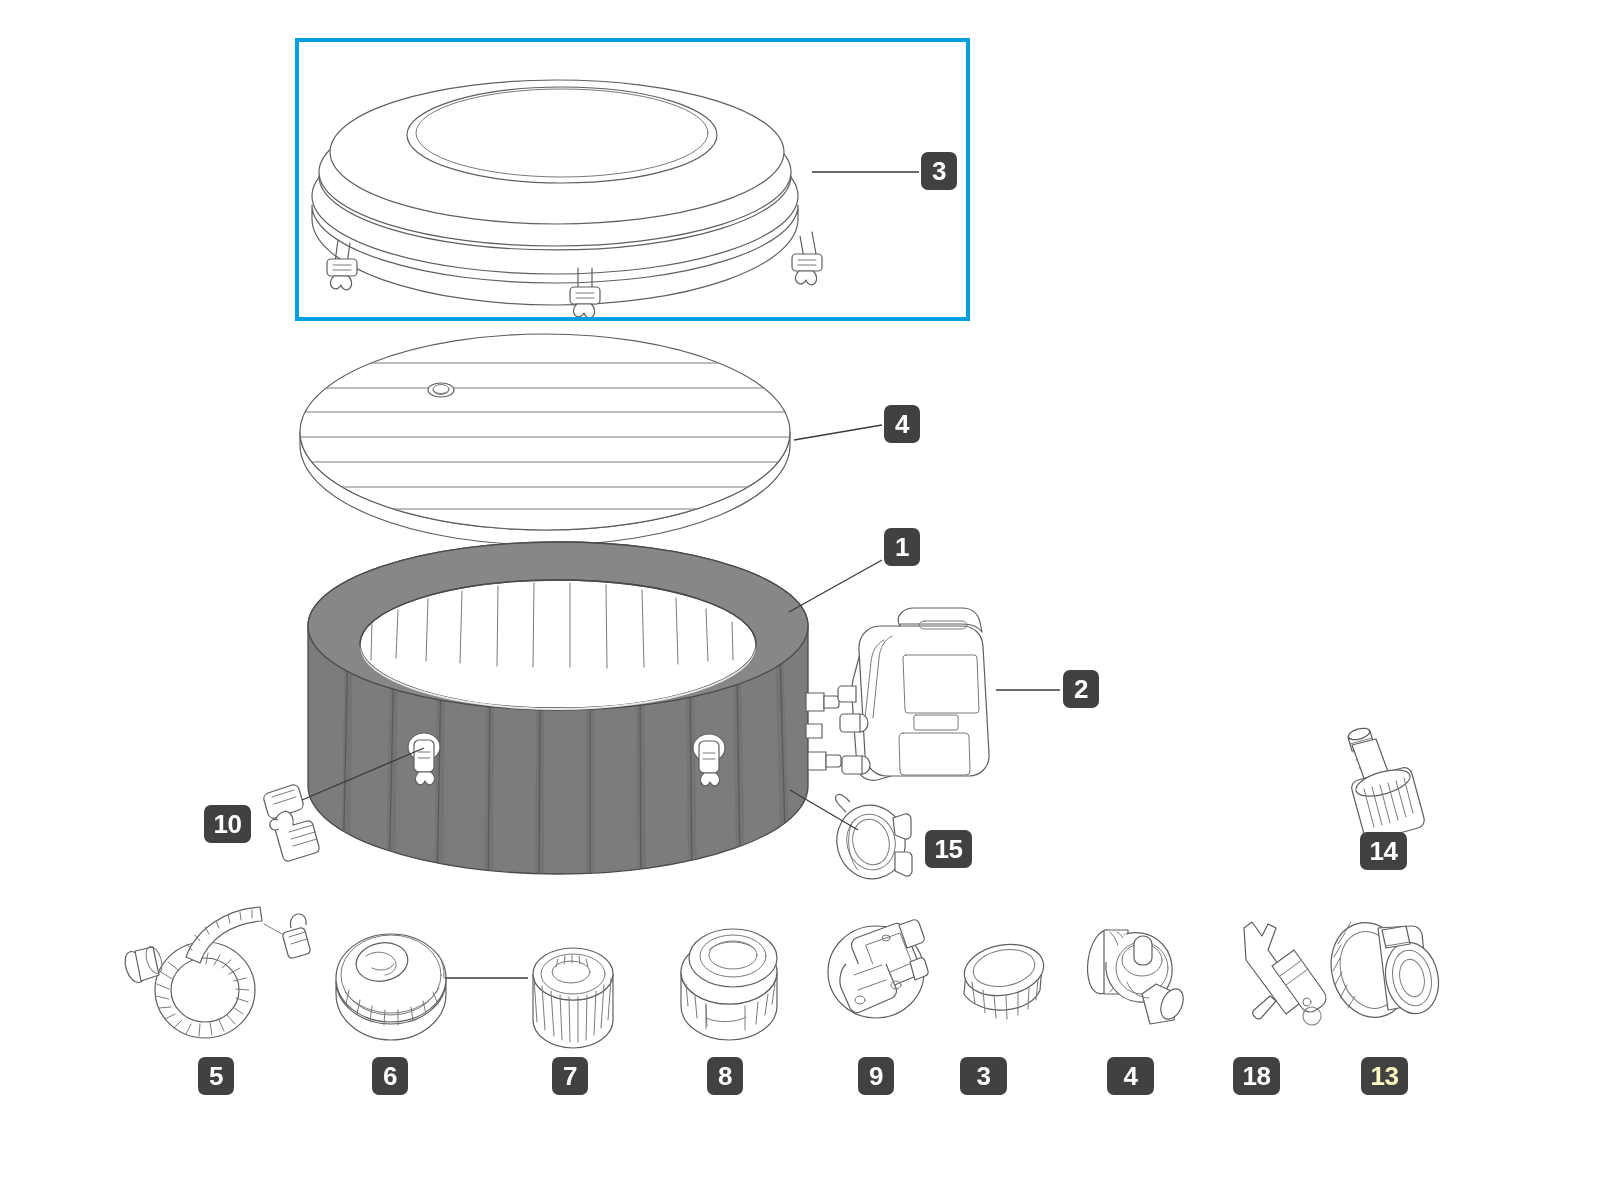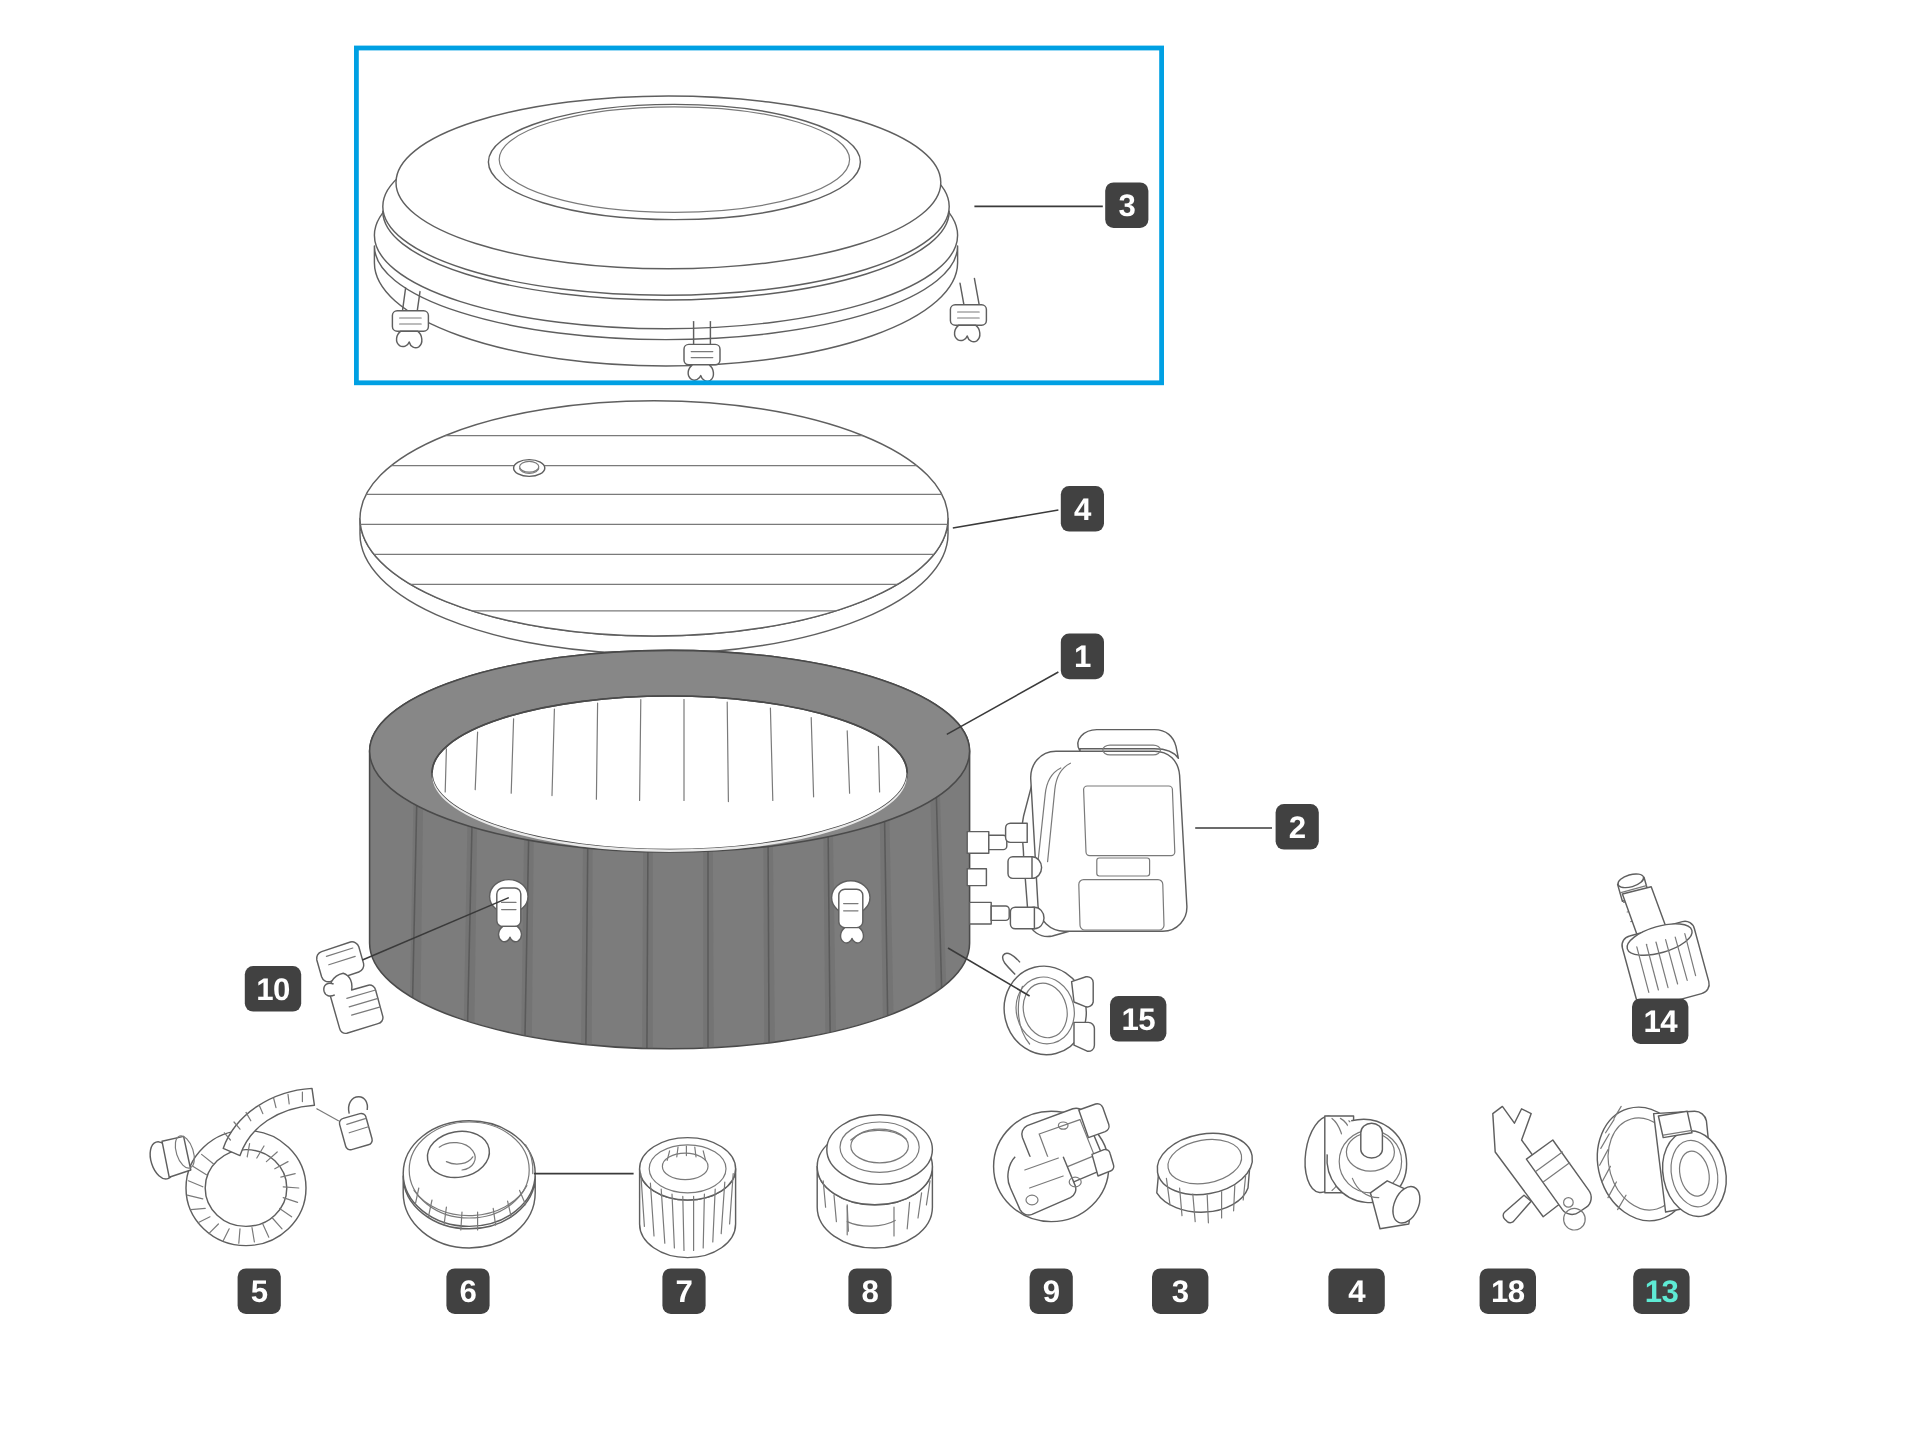--- a/index.html
+++ b/index.html
@@ -479,21 +479,21 @@
       </div>
       <div class="badge d2" style="left: 960px; top: 1057px; background: rgb(65, 65, 65); color: rgb(255, 255, 255);">
         <span>3</span>
       </div>
       <div class="badge d2" style="left: 1107px; top: 1057px; background: rgb(65, 65, 65); color: rgb(255, 255, 255);">
         <span>4</span>
       </div>
       <div class="badge d2" style="left: 1233px; top: 1057px; background: rgb(65, 65, 65); color: rgb(255, 255, 255);">
         <span>18</span>
       </div>
-      <div class="badge d2" style="left: 1361px; top: 1057px; background: rgb(65, 65, 65); color: #5eead4;">
+      <div class="badge d2" style="left: 1361px; top: 1057px; background: rgb(65, 65, 65); color: #fef9c3;">
         <span>13</span>
       </div>
       <div class="badge d2" style="left: 1360px; top: 832px; background: rgb(65, 65, 65); color: #ffffff; align-items: center;">
         <span>14</span>
       </div>
       <div class="badge d2" style="left: 925px; top: 830px; background: rgb(65, 65, 65); color: rgb(255, 255, 255); text-align: center;">
         <span>15</span>
       </div>
       <div class="badge d2" style="left: 204px; top: 805px; background: rgb(65, 65, 65); color: rgb(255, 255, 255);">
         <span>10</span>

